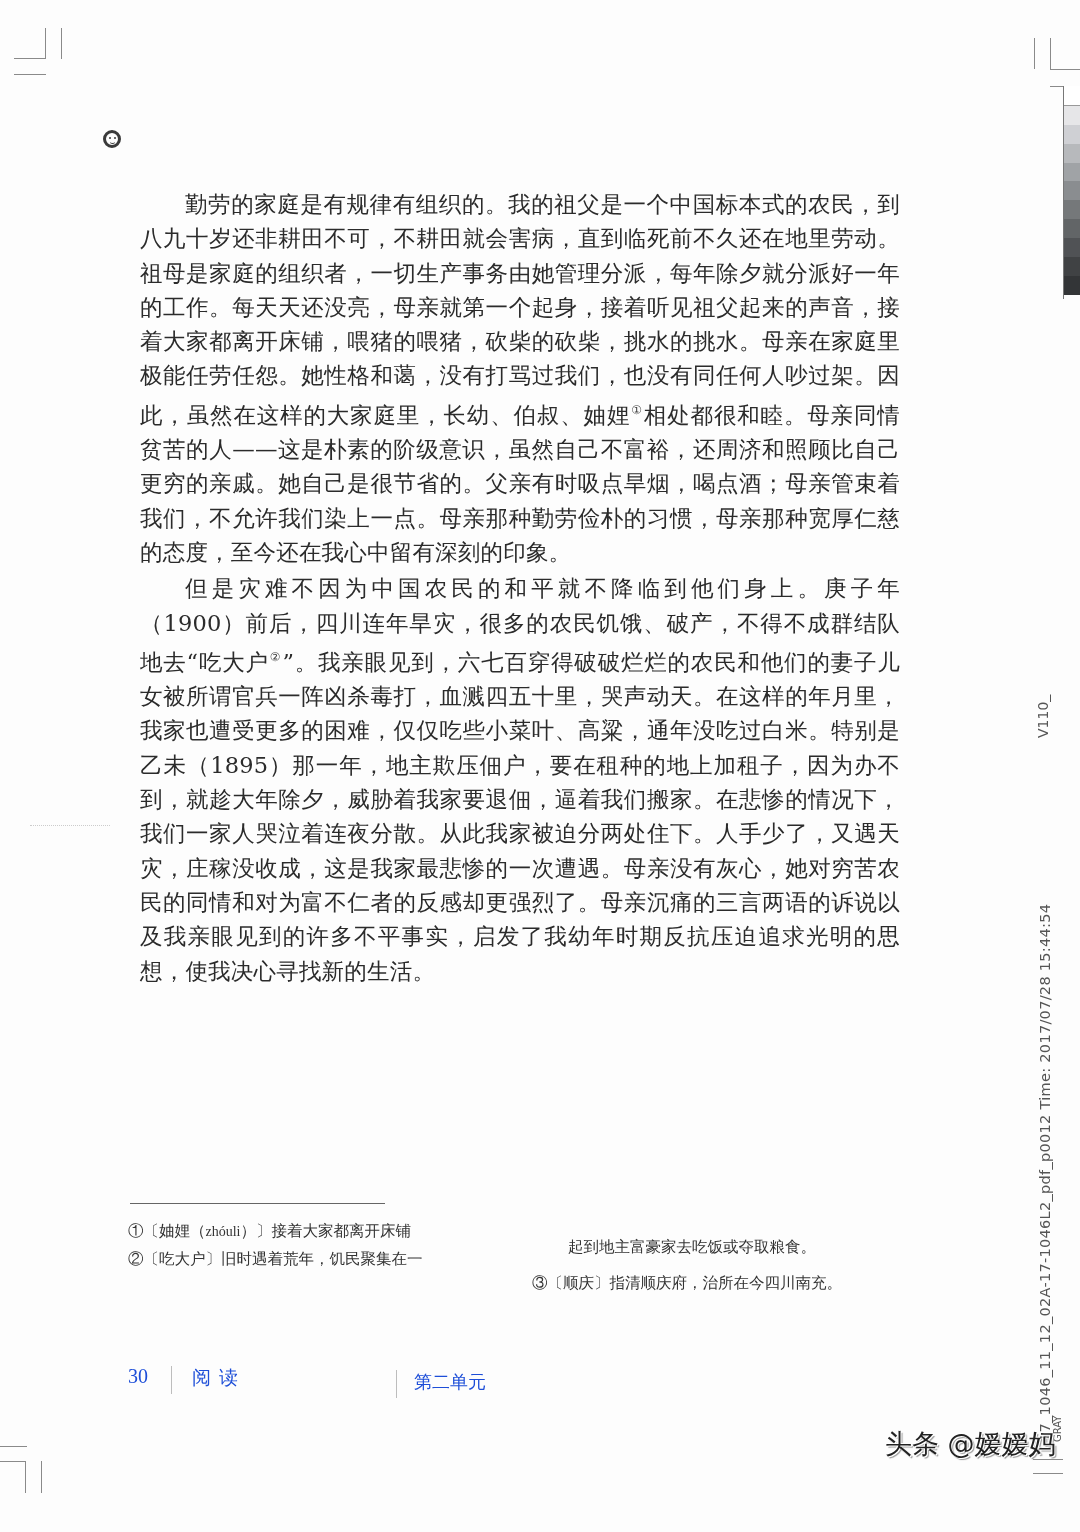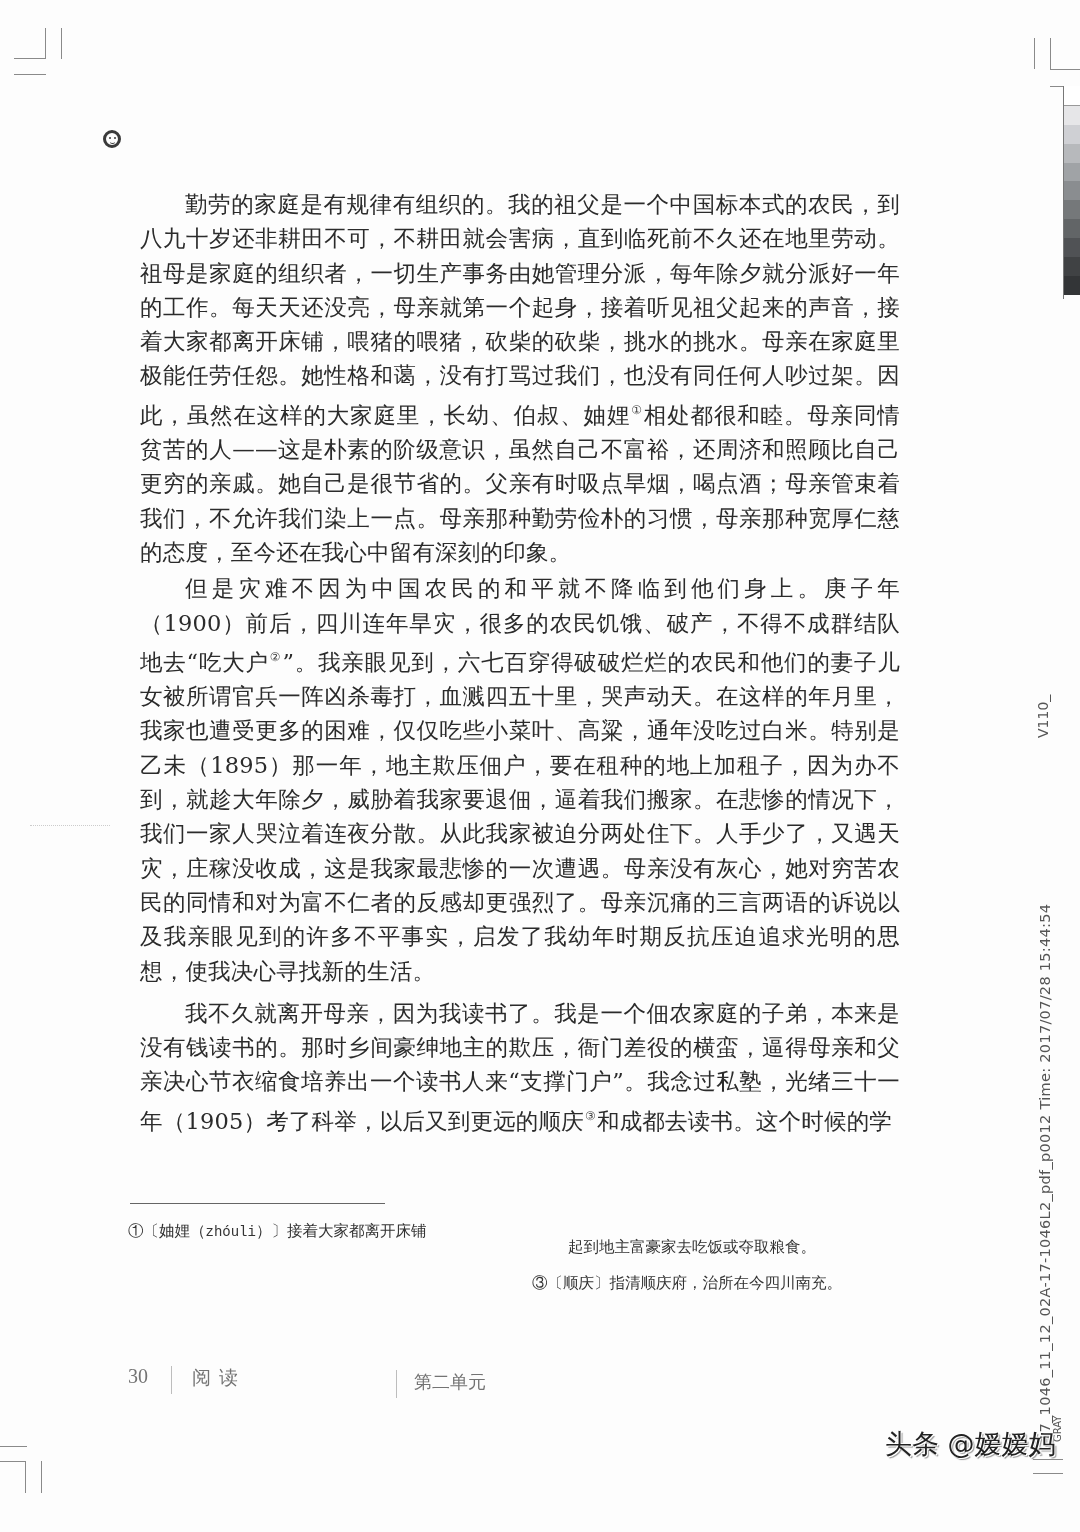--- a/index.html
+++ b/index.html
@@ -26,23 +26,23 @@
     sup.fn { font-size: 12px; vertical-align: 9px; margin: 0 1px; color: #444; }
 
     .fn-rule { position: absolute; left: 130px; top: 1203px; width: 255px; height: 1px; background: #666; }
     .footnotes {
       position: absolute; font-size: 15.5px; line-height: 25px; color: #333;
     }
     .fn-col1 { left: 128px; top: 1219px; width: 340px; }
     .fn-col2 { left: 532px; top: 1224px; width: 360px; }
     .fn-item { margin: 0; }
     .fn-cont { padding-left: 25px; margin: 11px; }
-    .pinyin { font-family: Liberation Mono, monospace; font-size: 14px; }
+    .pinyin { font-family: Liberation Serif, serif; font-size: 14px; }
 
-    .folio { position: absolute; top: 1365px; font-size: 19px; color: #737373; }
+    .folio { position: absolute; top: 1365px; font-size: 19px; color: #1d4ed8; }
     .page-num { left: 128px; font-family: "Liberation Serif", serif; font-size: 20px; }
     .sect { left: 192px; letter-spacing: 8px; }
     .unit { left: 414px; top: 1370px; font-size: 18px; text-align: right; }
     .vbar { position: absolute; width: 1px; background: #bdbdbd; }
 
     .gray-scale { position: absolute; left: 1063px; top: 86px; width: 17px; height: 213px; border-left: 1px solid #777; }
     .gray-scale div { height: 18.9px; }
 
     .side-text {
       position: absolute; font-family: "DejaVu Sans", sans-serif; color: #555;
@@ -93,26 +93,26 @@
 
 <div class="smiley">
   <span class="eye" style="left:3px;"></span>
   <span class="eye" style="left:8px;"></span>
   <span class="mouth"></span>
 </div>
 
 <div class="body-text">
   <p class="para"><span>勤劳的家庭是有规律有组织的。我的祖父是一个中国标本式的农民，到八九十岁还非耕田不可，不耕田就会害病，直到临死前不久还在地里劳动。祖母是家庭的组织者，一切生产事务由她管理分派，每年除夕就分派好一年的工作。每天天还没亮，母亲就第一个起身，接着听见祖父起来的声音，接着大家都离开床铺，喂猪的喂猪，砍柴的砍柴，挑水的挑水。母亲在家庭里极能任劳任怨。她性格和蔼，没有打骂过我们，也没有同任何人吵过架。因此，虽然在这样的大家庭里，长幼、伯叔、妯娌</span><sup class="fn">①</sup><span>相处都很和睦。母亲同情贫苦的人——这是朴素的阶级意识，虽然自己不富裕，还周济和照顾比自己更穷的亲戚。她自己是很节省的。父亲有时吸点旱烟，喝点酒；母亲管束着我们，不允许我们染上一点。母亲那种勤劳俭朴的习惯，母亲那种宽厚仁慈的态度，至今还在我心中留有深刻的印象。</span></p>
   <p class="para"><span>但是灾难不因为中国农民的和平就不降临到他们身上。庚子年（1900）前后，四川连年旱灾，很多的农民饥饿、破产，不得不成群结队地去“吃大户</span><sup class="fn">②</sup><span>”。我亲眼见到，六七百穿得破破烂烂的农民和他们的妻子儿女被所谓官兵一阵凶杀毒打，血溅四五十里，哭声动天。在这样的年月里，我家也遭受更多的困难，仅仅吃些小菜叶、高粱，通年没吃过白米。特别是乙未（1895）那一年，地主欺压佃户，要在租种的地上加租子，因为办不到，就趁大年除夕，威胁着我家要退佃，逼着我们搬家。在悲惨的情况下，我们一家人哭泣着连夜分散。从此我家被迫分两处住下。人手少了，又遇天灾，庄稼没收成，这是我家最悲惨的一次遭遇。母亲没有灰心，她对穷苦农民的同情和对为富不仁者的反感却更强烈了。母亲沉痛的三言两语的诉说以及我亲眼见到的许多不平事实，启发了我幼年时期反抗压迫追求光明的思想，使我决心寻找新的生活。</span></p>
-  <p class="para" style="margin-top:8px;"><span>我不久就离开母亲，因为我读书了。我是一个佃农家庭的子弟，本来是没有钱读书的。那时乡间豪绅地主的欺压，衙门差役的横蛮，逼得母亲和父亲决心节衣缩食培养出一个读书人来“支撑门户”。我念过私塾，光绪三十一年（1905）考了科举，以后又到更远的顺庆</span><sup class="fn">③</sup><span>和成都去读书。这个时候的学</span></p>
 </div>
 
 <div class="fn-rule"></div>
 <div class="footnotes fn-col1">
   <p class="fn-item"><span>①</span><span>〔妯娌（</span><span class="pinyin">zhóuli</span><span>）〕</span><span>接着大家都离开床铺</span></p>
+  <p class="fn-item" style="margin-top:3px;"><span>②</span><span>〔吃大户〕</span><span>旧时遇着荒年，饥民聚集在一</span></p>
 </div>
 <div class="footnotes fn-col2">
   <p class="fn-cont">起到地主富豪家去吃饭或夺取粮食。</p>
   <p class="fn-item"><span>③</span><span>〔顺庆〕</span><span>指清顺庆府，治所在今四川南充。</span></p>
 </div>
 
 <div class="folio page-num">30</div>
 <div class="vbar" style="left:171px;top:1366px;height:28px;"></div>
 <div class="folio sect">阅读</div>
 <div class="vbar" style="left:396px;top:1370px;height:28px;"></div>

